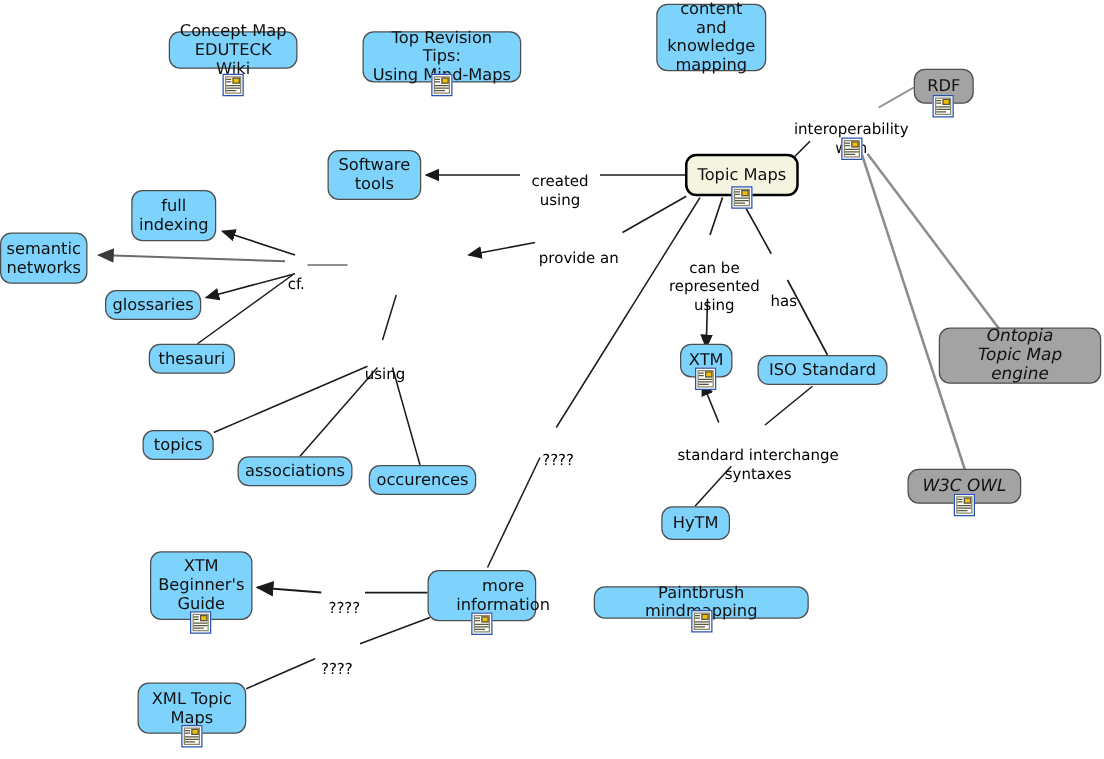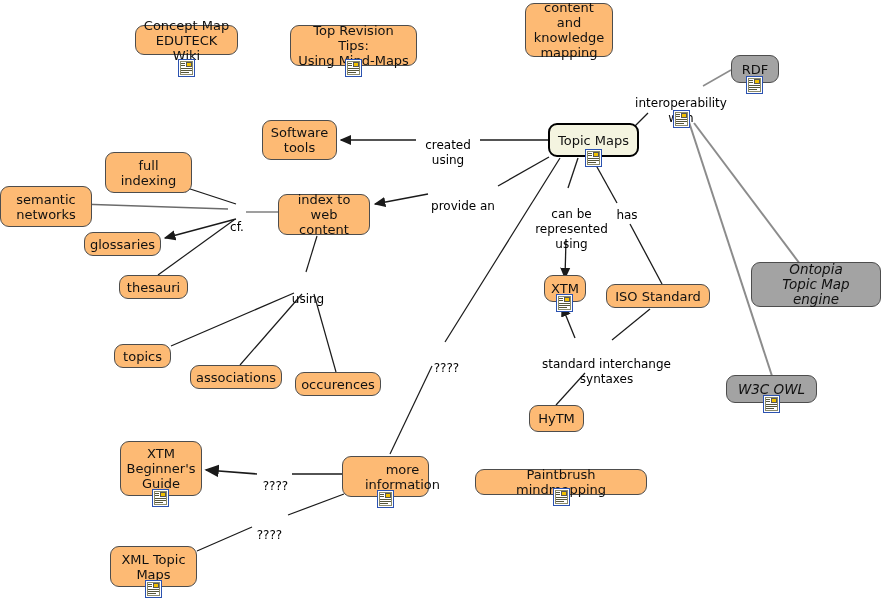--- a/index.html
+++ b/index.html
@@ -5,21 +5,21 @@
   html,body{margin:0;padding:0;background:#ffffff;}
   body{font-family:"DejaVu Sans","Liberation Sans",sans-serif;}
   #canvas{position:relative;width:883px;height:607px;overflow:hidden;background:#fff;}
   #edges{position:absolute;left:0;top:0;width:883px;height:607px;}
 
   .node{
     position:absolute;
     box-sizing:border-box;
     border:1px solid #4d4d4d;
     border-radius:9px;
-    background:#fdba74;
+    background:#7dd3fc;
     display:flex;
     align-items:center;
     justify-content:center;
     text-align:center;
     font-size:13px;
     line-height:15px;
     color:#111;
     white-space:pre-line;
     padding:2px 6px;
     z-index:5;
@@ -203,34 +203,30 @@
     <div class="frame"></div>
       <div class="inner"></div>
       <div class="l1"></div>
       <div class="l2"></div>
       <div class="thumb"></div>
       <div class="l3"></div>
       <div class="l4"></div>
       <div class="l5"></div>
   </div>
 
-  <div class="node" style="left:105px;top:152px;width:87px;height:41px;">
+  <div class="node" style="left:105px;top:152px;width:68px;height:41px;">
     <span>full
 indexing</span>
   </div>
 
-  <div class="node" style="left:0px;top:186px;width:92px;height:41px;">
+  <div class="node" style="left:0px;top:186px;width:70px;height:41px;">
     <span>semantic
 networks</span>
   </div>
 
-  <div class="node" style="left:278px;top:194px;width:92px;height:41px;">
-    <span>index to
-web content</span>
-  </div>
 
   <div class="node" style="left:84px;top:232px;width:77px;height:24px;">
     <span>glossaries</span>
   </div>
 
   <div class="node" style="left:119px;top:275px;width:69px;height:24px;">
     <span>thesauri</span>
   </div>
 
   <div class="node" style="left:544px;top:275px;width:42px;height:27px;">
@@ -373,21 +369,21 @@
   <div class="elabel" style="left:228px;top:205px;width:18px;">
     <span>cf.</span>
   </div>
 
   <div class="elabel" style="left:532px;top:192px;width:79px;">
     <span>can be
 represented
 using</span>
   </div>
 
-  <div class="elabel" style="left:614px;top:193px;width:26px;">
+  <div class="elabel" style="left:614px;top:219px;width:26px;">
     <span>has</span>
   </div>
 
   <div class="elabel" style="left:288px;top:277px;width:40px;">
     <span>using</span>
   </div>
 
   <div class="elabel" style="left:538px;top:342px;width:137px;">
     <span>standard interchange
 syntaxes</span>

